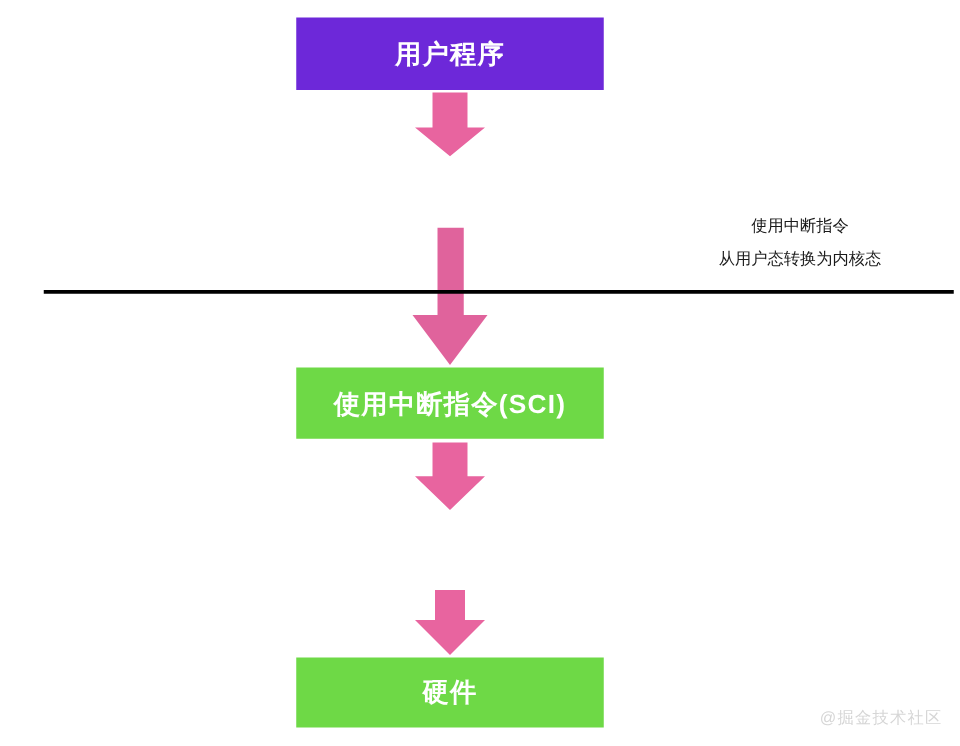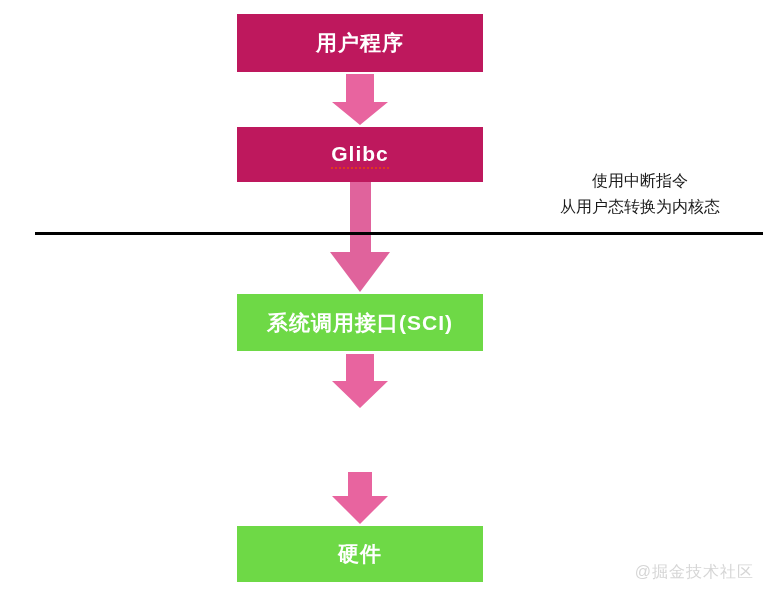--- a/index.html
+++ b/index.html
@@ -38,21 +38,21 @@
     width: 246px;
     display: flex;
     align-items: center;
     justify-content: center;
     color: #ffffff;
     font-size: 21px;
     font-weight: bold;
     letter-spacing: 1px;
     box-sizing: border-box;
   }
-  .flow-box.blue  { background: #be185d; }
+  .flow-box.blue  { background: #6d28d9; }
   .flow-box.green { background: #6ed946; }
 
   #box-user-program { top: 14px;  height: 58px; }
   #box-glibc        { top: 127px; height: 55px; }
   #box-sci          { top: 294px; height: 57px; }
   #box-kernel       { top: 410px; height: 56px; }
   #box-hardware     { top: 526px; height: 56px; }
 
   
   .spellcheck {
@@ -96,55 +96,52 @@
     background: #000000;
   }
 
   
   #transition-note {
     position: absolute;
     left: 520px;
     top: 168px;
     width: 240px;
     text-align: center;
-    font-size: 16px;
+    font-size: 13px;
     line-height: 26px;
     color: #1a1a1a;
     white-space: nowrap;
   }
   #transition-note div { white-space: nowrap; }
 
   
   #watermark {
     position: absolute;
     right: 14px;
     bottom: 14px;
-    font-size: 16px;
+    font-size: 13px;
     color: #d6d6d6;
     letter-spacing: 1px;
     white-space: nowrap;
   }
 </style>
 </head>
 <body>
 
 <div id="canvas">
 
 
 
   <div id="box-user-program" class="flow-box blue">
     <span>用户程序</span>
   </div>
 
-  <div id="box-glibc" class="flow-box blue">
-    <span class="spellcheck">Glibc</span>
-  </div>
 
   <div id="box-sci" class="flow-box green">
-    <span>系统调用接口(SCI)</span>
+    <span>使用中断指令(SCI)</span>
   </div>
 
 
   <div id="box-hardware" class="flow-box green">
     <span>硬件</span>
   </div>
 
   <svg id="arrow-1" class="arrow" viewBox="0 0 768 55">
     <path d="M 346 2 L 374 2 L 374 30 L 388 30 L 360 53 L 332 30 L 346 30 Z" fill="#e8649f"></path>
   </svg>

